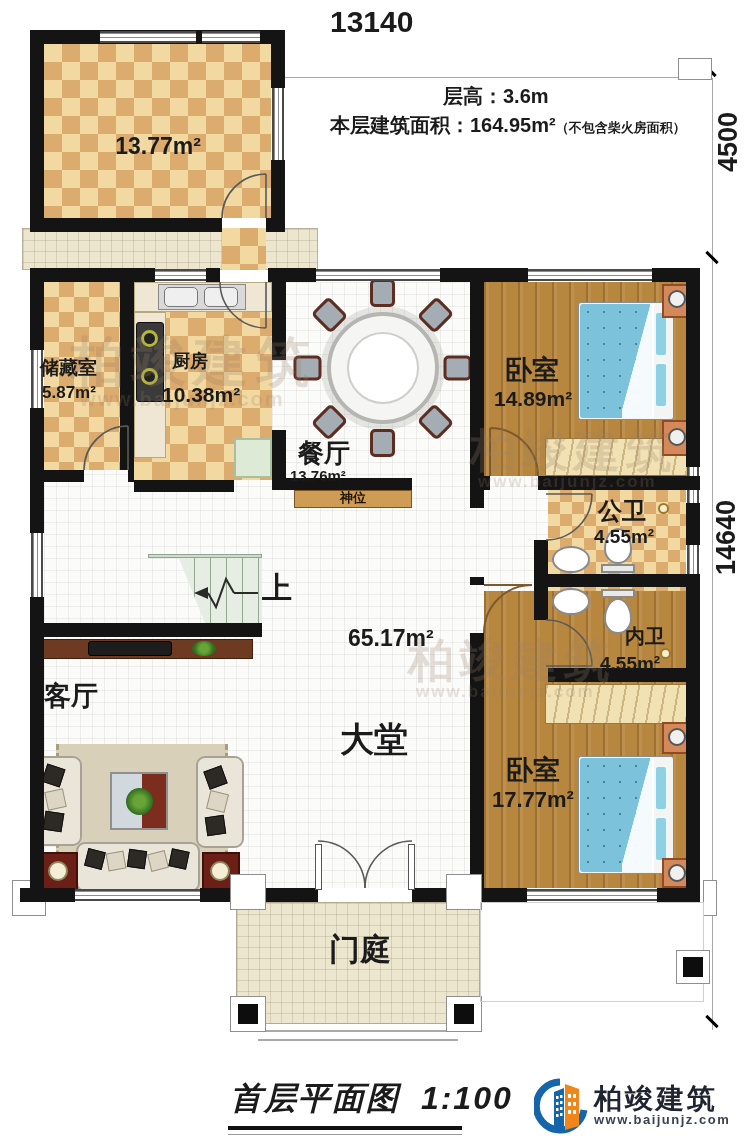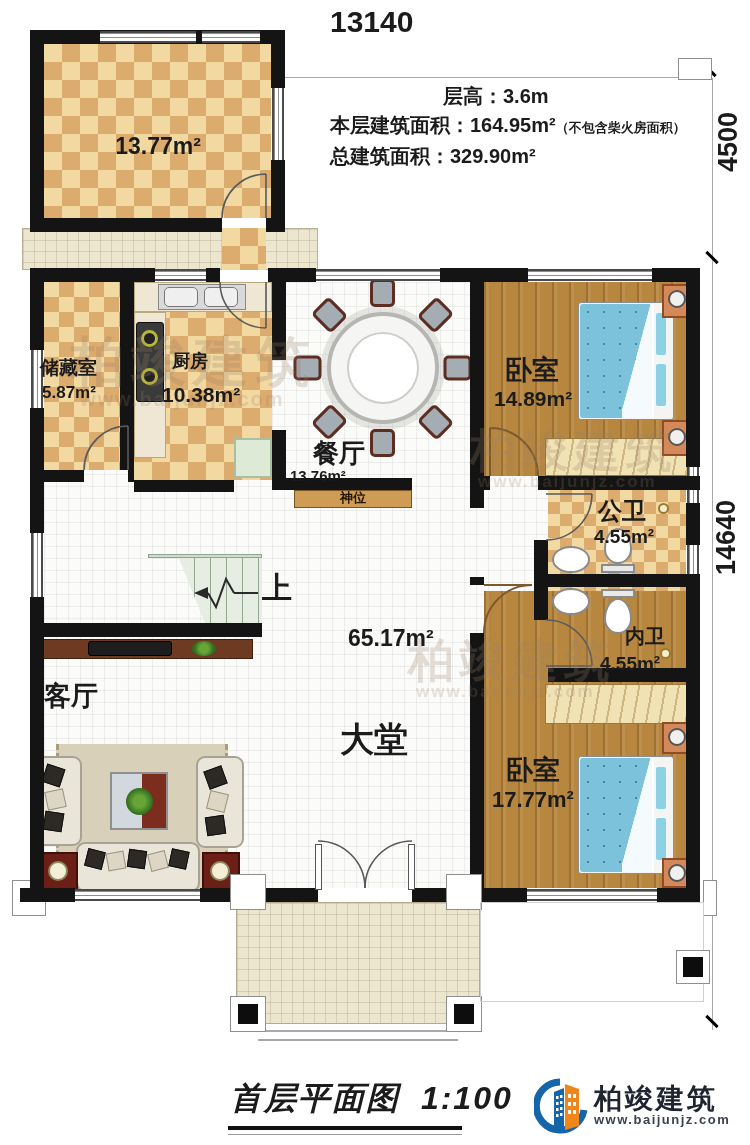--- a/index.html
+++ b/index.html
@@ -72,23 +72,20 @@
   <div class="a lbl" style="left:330px;top:6px;font-size:30px;">13140</div>
   <div class="a lbl vtext" style="left:714px;top:112px;font-size:27px;">4500</div>
   <div class="a lbl vtext" style="left:712px;top:500px;font-size:27px;">14640</div>
 
   <div class="a lbl" style="left:443px;top:86px;font-size:20px;">
     <span>层高：</span><span>3.6m</span>
   </div>
   <div class="a lbl" style="left:330px;top:115px;font-size:20px;">
     <span>本层建筑面积：</span><span>164.95m²</span><span class="note">（不包含柴火房面积）</span>
   </div>
-  <div class="a lbl" style="left:330px;top:146px;font-size:20px;">
-    <span>总建筑面积：</span><span>329.90m²</span>
-  </div>
 
   <div class="a cmark" style="left:42px;top:84px;width:40px;height:92px;"></div>
   <div class="a cmark" style="left:678px;top:58px;width:34px;height:22px;"></div>
   <div class="a cmark" style="left:703px;top:880px;width:14px;height:36px;"></div>
   <div class="a cmark" style="left:12px;top:880px;width:34px;height:36px;"></div>
 
   <div class="a tileC" style="left:22px;top:228px;width:296px;height:42px;border:1px solid #b9b29a;"></div>
   <div class="a ck ck36" style="left:222px;top:228px;width:44px;height:42px;"></div>
 
   <div class="a ck ck36" style="left:44px;top:44px;width:227px;height:174px;"></div>
@@ -276,33 +273,34 @@
   <div class="a wmu" style="left:80px;top:388px;font-size:20px;">www.baijunjz.com</div>
   <div class="a wm" style="left:470px;top:420px;font-size:46px;letter-spacing:6px;">柏竣建筑</div>
   <div class="a wmu" style="left:478px;top:472px;font-size:17px;">www.baijunjz.com</div>
   <div class="a wm" style="left:408px;top:630px;font-size:46px;letter-spacing:6px;">柏竣建筑</div>
   <div class="a wmu" style="left:416px;top:682px;font-size:17px;">www.baijunjz.com</div>
 
   <div class="a lbl" style="left:40px;top:358px;font-size:19px;">储藏室</div>
   <div class="a lbl" style="left:42px;top:384px;font-size:17px;">5.87m²</div>
   <div class="a lbl" style="left:172px;top:352px;font-size:18px;">厨房</div>
   <div class="a lbl" style="left:162px;top:384px;font-size:21px;">10.38m²</div>
-  <div class="a lbl" style="left:298px;top:440px;font-size:26px;margin-left:15px;">餐厅</div>
+  <div class="a lbl" style="left:298px;top:440px;font-size:26px;">餐厅</div>
   <div class="a lbl" style="left:290px;top:468px;font-size:15px;text-align:right;">13.76m²</div>
   <div class="a lbl" style="left:505px;top:356px;font-size:27px;">卧室</div>
   <div class="a lbl" style="left:494px;top:388px;font-size:21px;">14.89m²</div>
   <div class="a lbl" style="left:598px;top:498px;font-size:24px;">公卫</div>
   <div class="a lbl" style="left:594px;top:527px;font-size:19px;">4.55m²</div>
   <div class="a lbl" style="left:606px;top:626px;font-size:20px;margin-left:19px;">内卫</div>
   <div class="a lbl" style="left:600px;top:654px;font-size:19px;">4.55m²</div>
   <div class="a lbl" style="left:506px;top:756px;font-size:27px;">卧室</div>
   <div class="a lbl" style="left:492px;top:788px;font-size:22px;">17.77m²</div>
   <div class="a lbl" style="left:44px;top:682px;font-size:27px;">客厅</div>
   <div class="a lbl" style="left:348px;top:626px;font-size:23px;">65.17m²</div>
   <div class="a lbl" style="left:340px;top:722px;font-size:34px;">大堂</div>
+  <div class="a lbl ctr" style="left:300px;top:934px;width:120px;font-size:31px;">门庭</div>
 
   <div class="a lbl" style="left:230px;top:1082px;font-size:32px;letter-spacing:2px;font-style:italic;">
     <span>首层平面图</span>
     <span style="margin-left:10px;">1:100</span>
   </div>
   <div class="a title-underline1" style="left:228px;top:1126px;width:234px;height:4px;"></div>
   <div class="a title-underline2" style="left:228px;top:1134px;width:234px;height:1px;"></div>
 
   <svg class="a" style="left:534px;top:1076px;" width="56" height="62" viewBox="0 0 56 62">
     <path d="M26,6 A24,24 0 1 0 50,34" stroke="#1565ab" stroke-width="7" fill="none"></path>

